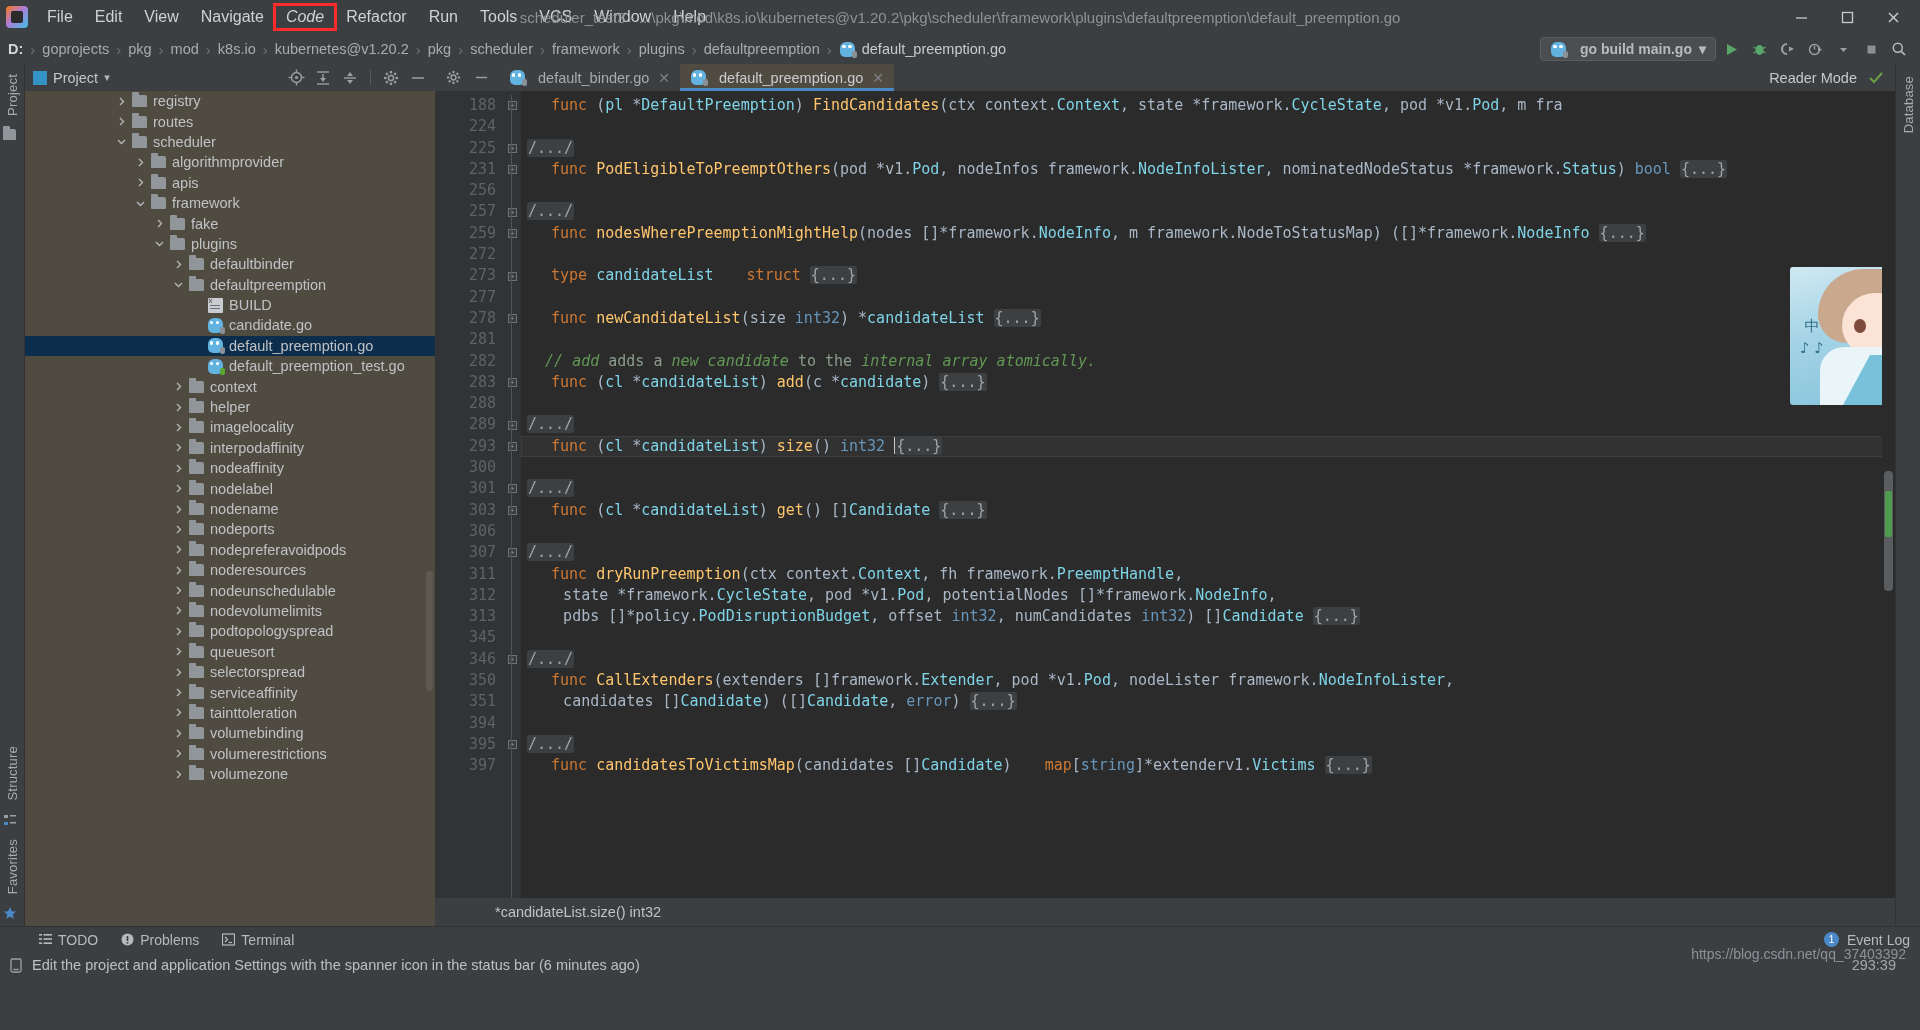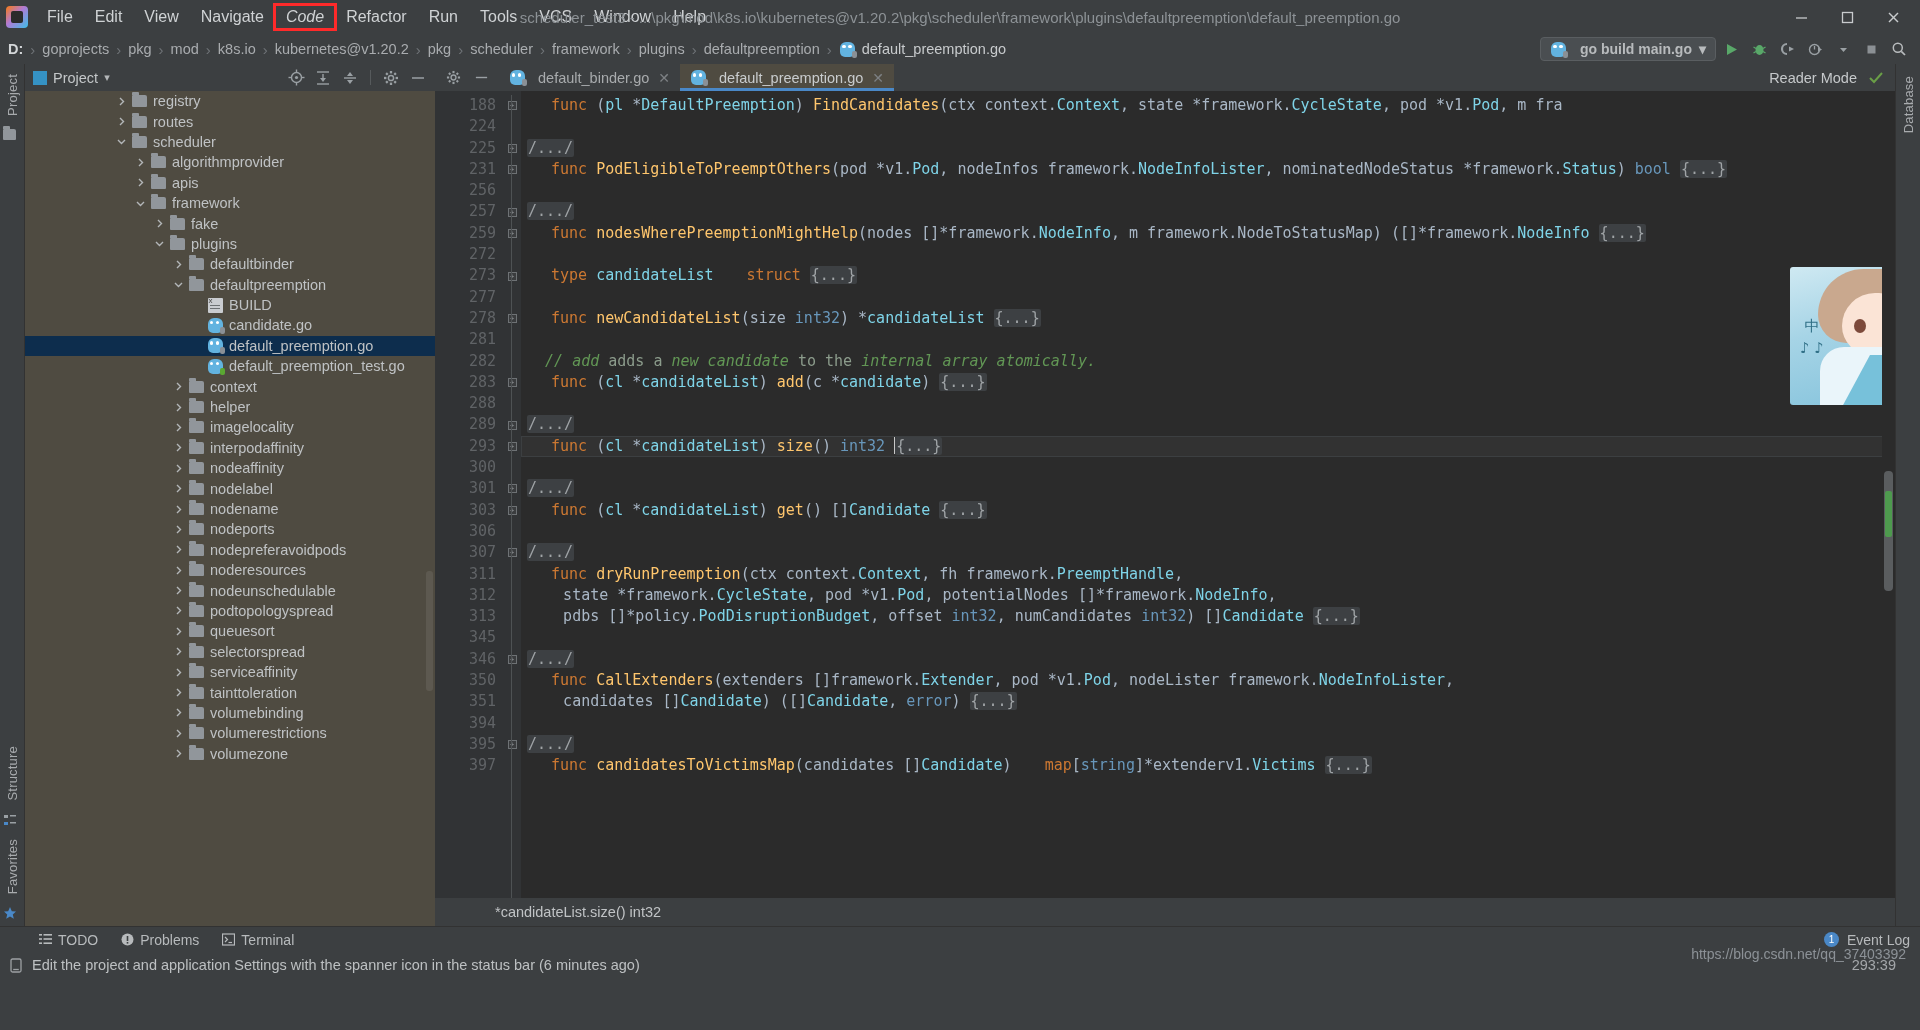--- a/index.html
+++ b/index.html
@@ -755,20 +755,32 @@
             <span style="display:inline-block;width:145px;flex:0 0 145px"></span>
             <span class="arrow">
               <svg width="9" height="9" viewBox="0 0 9 9">
                 <polyline points="3,1 6.5,4.5 3,8" fill="none" stroke="#b3b6b8" stroke-width="1.4"></polyline>
               </svg>
             </span>
             <span class="ic">
               <span class="folder"></span>
             </span>
             <span class="lbl">nodeunschedulable</span>
+          </div>
+          <div class="tnode">
+            <span style="display:inline-block;width:145px;flex:0 0 145px"></span>
+            <span class="arrow">
+              <svg width="9" height="9" viewBox="0 0 9 9">
+                <polyline points="3,1 6.5,4.5 3,8" fill="none" stroke="#b3b6b8" stroke-width="1.4"></polyline>
+              </svg>
+            </span>
+            <span class="ic">
+              <span class="folder"></span>
+            </span>
+            <span class="lbl">nodevolumelimits</span>
           </div>
           <div class="tnode">
             <span style="display:inline-block;width:145px;flex:0 0 145px"></span>
             <span class="arrow">
               <svg width="9" height="9" viewBox="0 0 9 9">
                 <polyline points="3,1 6.5,4.5 3,8" fill="none" stroke="#b3b6b8" stroke-width="1.4"></polyline>
               </svg>
             </span>
             <span class="ic">
               <span class="folder"></span>

